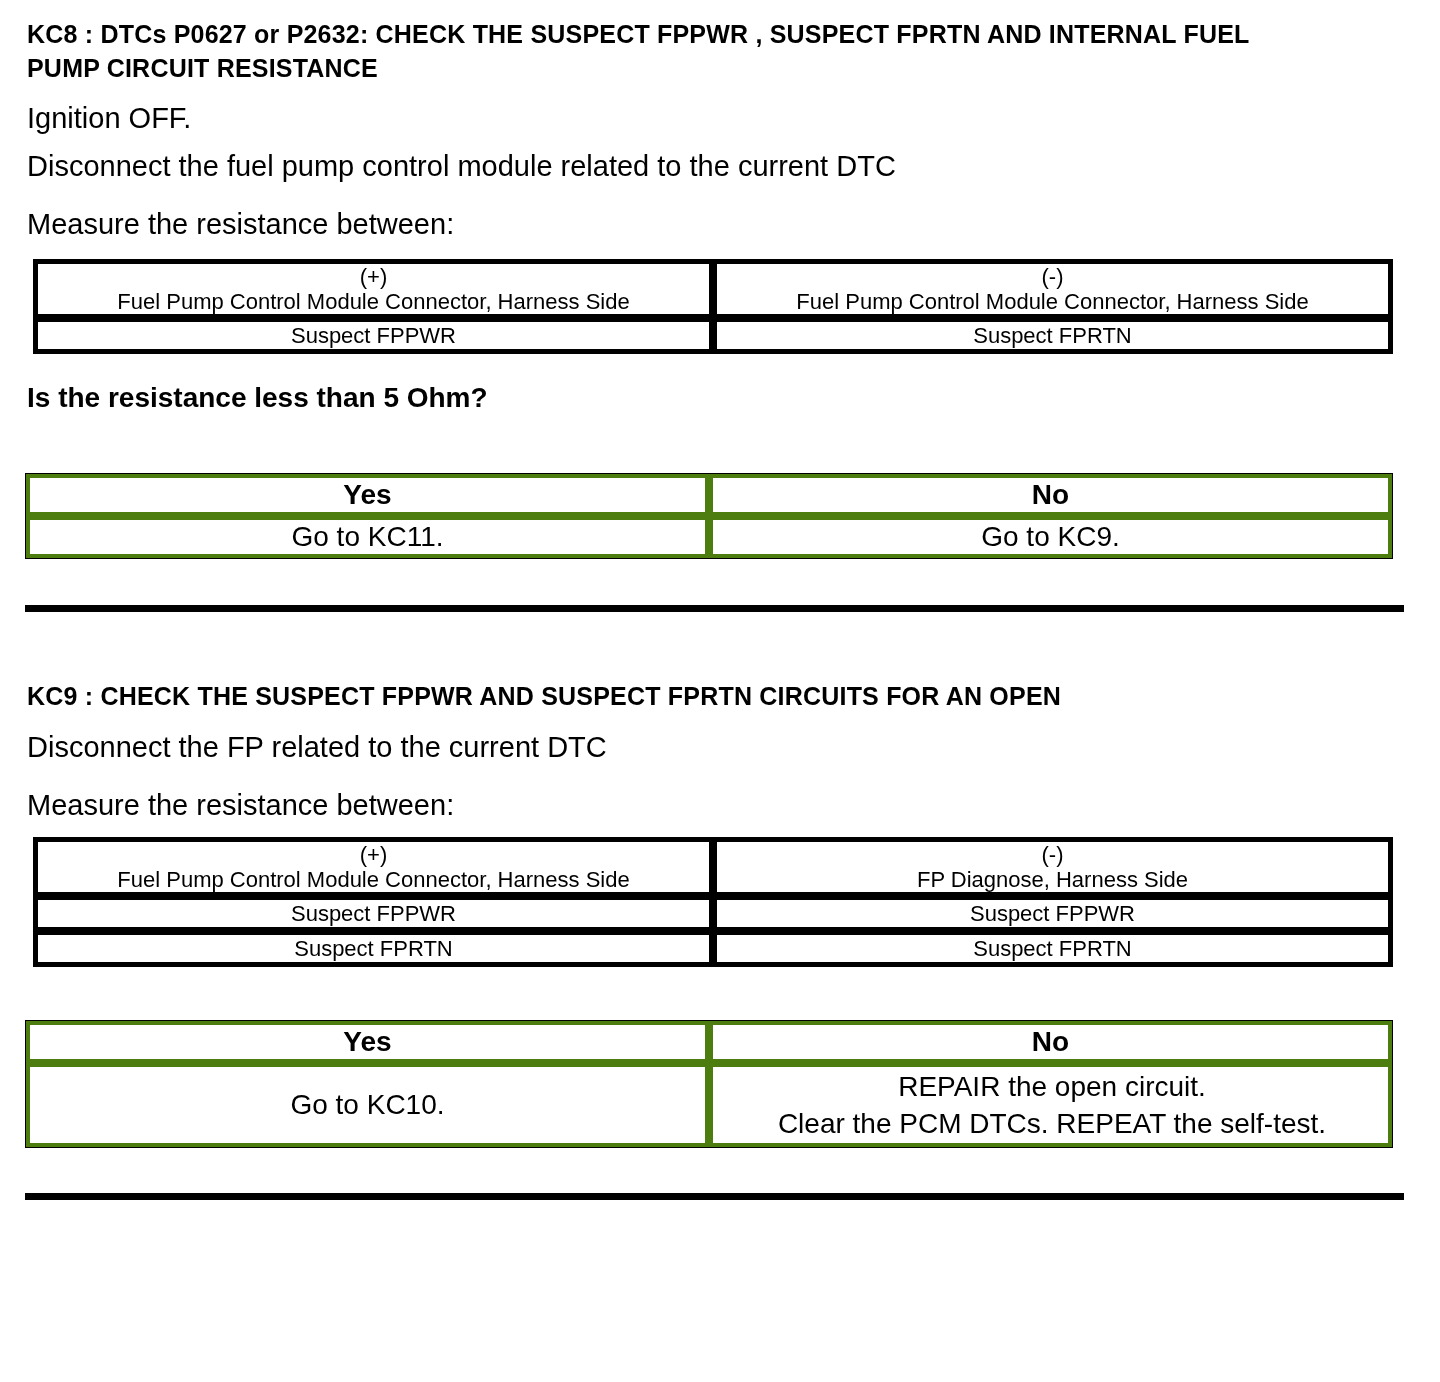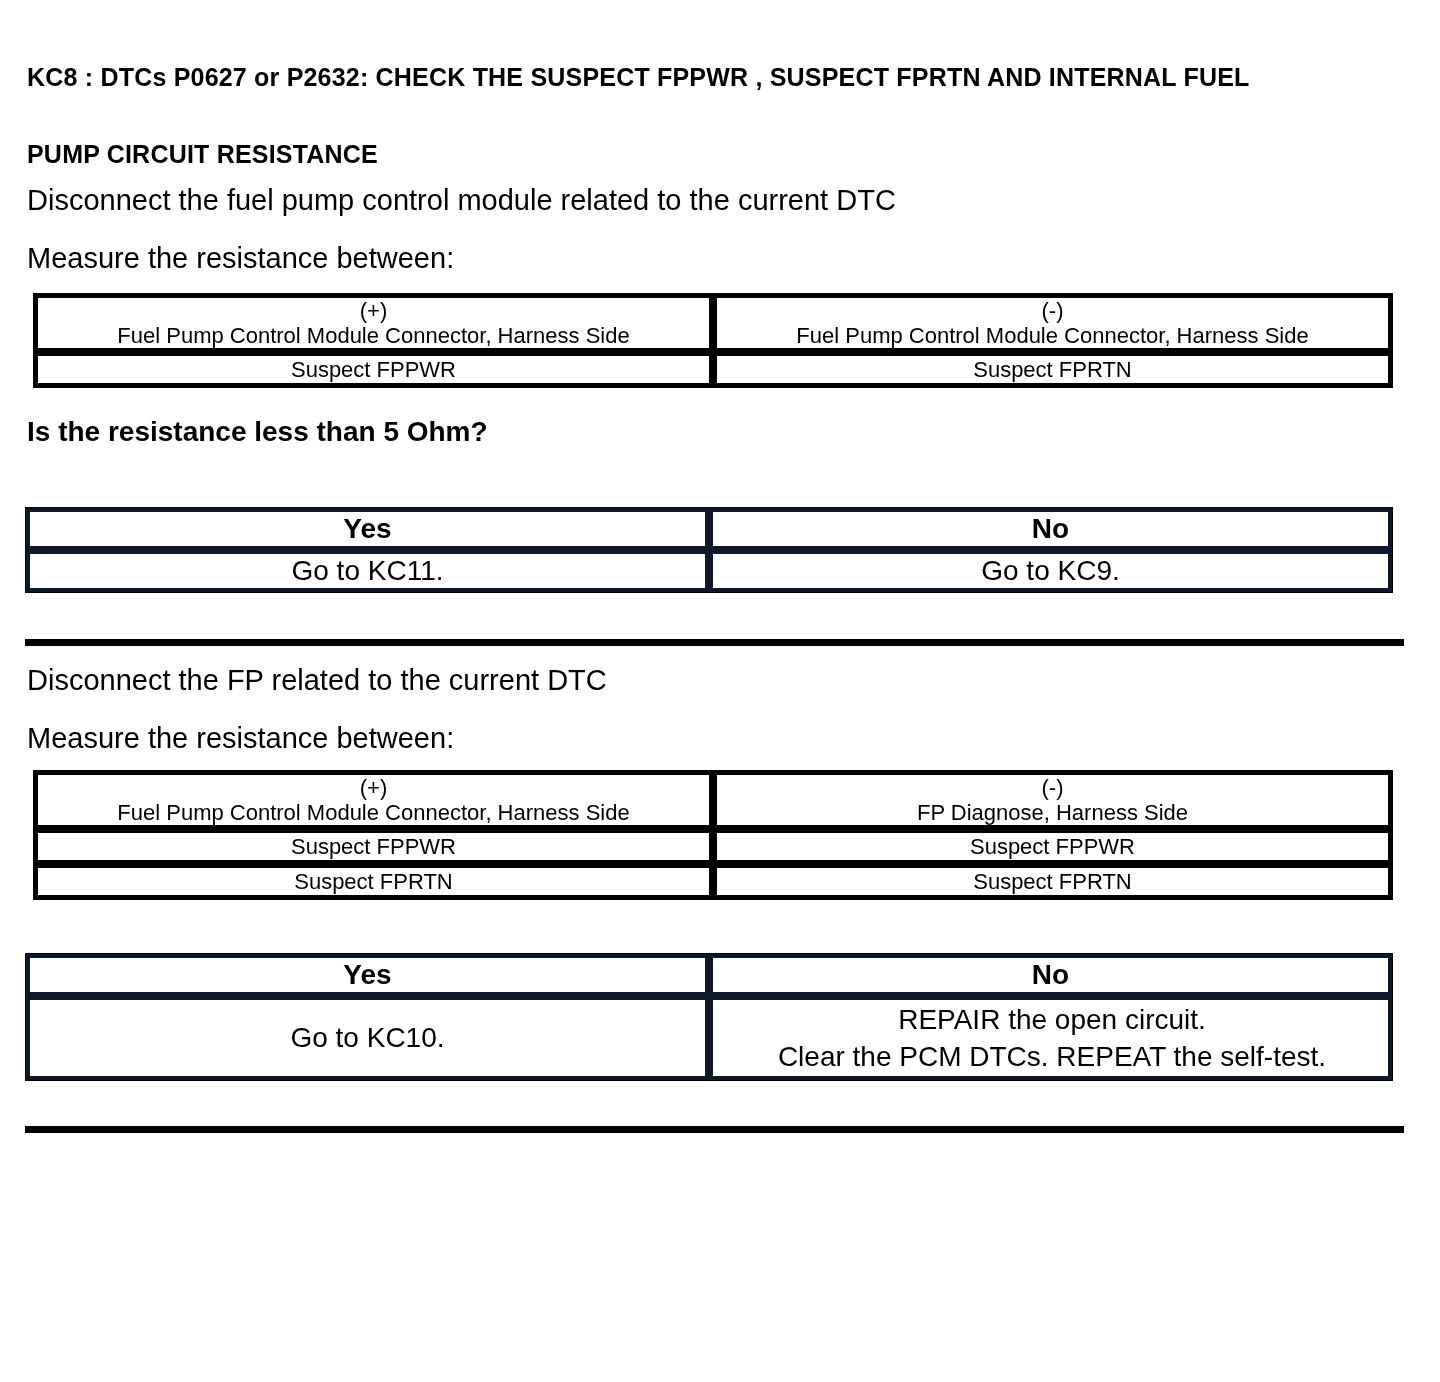--- a/index.html
+++ b/index.html
@@ -9,21 +9,21 @@
     background: #ffffff; color: #000000;
     font-family: "Liberation Sans", "DejaVu Sans", sans-serif;
     overflow: hidden;
   }
   .page { width: 1440px; height: 1382px; padding: 17px 40px 0 27px; }
 
   .heading {
     margin: 0; font-size: 25px; font-weight: bold; line-height: 34px;
     letter-spacing: 0.2px;
   }
-  .heading .line { display: block; white-space: nowrap; margin-top: 43px; }
+  .heading .line { display: block; white-space: nowrap; }
 
   .para { margin: 0; font-size: 29px; line-height: 37px; font-weight: normal; }
   .para .line { display: block; white-space: nowrap; }
 
   .question { margin: 0; font-size: 28px; line-height: 37px; font-weight: bold; }
 
   table { border-collapse: separate; border-spacing: 0; table-layout: fixed; }
 
   .measure-table {
     width: 1360px; margin: 0 0 0 6px;
@@ -37,21 +37,21 @@
   .measure-table th { line-height: 25px; padding: 0; }
   .measure-table td { line-height: 25px; padding: 1px 0; }
   .measure-table col { width: 50%; }
 
   .answer-table {
     width: 1368px; margin-left: -2px;
     border: 1px solid #000;
     font-size: 28px;
   }
   .answer-table th, .answer-table td {
-    border: 4px solid #0f172a; overflow: hidden; vertical-align: middle;
+    border: 4px solid #4d7c0f; overflow: hidden; vertical-align: middle;
   }
   .answer-table th { text-align: center; font-weight: bold; line-height: 32px; padding: 1px 0; }
   .answer-table td { text-align: center; font-weight: normal; line-height: 32px; padding: 1px 0; }
   .answer-table td.multiline { line-height: 37px; padding: 1px 0; }
   .answer-table td.left { text-align: center; padding-left: 3px; }
   .answer-table col { width: 50%; }
 
   .divider {
     height: 7px; width: 1379px; margin-left: -2px; background: #000000;
   }
@@ -77,20 +77,21 @@
 <body>
 
 <div class="page">
 
   <h1 class="heading">
     <span class="line">KC8 : DTCs P0627 or P2632: CHECK THE SUSPECT FPPWR , SUSPECT FPRTN AND INTERNAL FUEL</span>
     <span class="line">PUMP CIRCUIT RESISTANCE</span>
   </h1>
 
 
+  <p class="para mt-ignition">Ignition OFF.</p>
 
   <p class="para mt-disc1">Disconnect the fuel pump control module related to the current DTC</p>
 
   <p class="para mt-measure1">Measure the resistance between:</p>
 
   <table class="measure-table mt-table1">
     <colgroup>
         <col>
         <col>
       </colgroup>
@@ -126,20 +127,23 @@
     </tr>
     <tr>
       <td>Go to KC11.</td>
       <td>Go to KC9.</td>
     </tr>
   </tbody>
     </table>
 
   <div class="divider mt-divider1"></div>
 
+  <h1 class="heading mt-heading2">
+    <span class="line">KC9 : CHECK THE SUSPECT FPPWR AND SUSPECT FPRTN CIRCUITS FOR AN OPEN</span>
+  </h1>
 
   <p class="para mt-disc2">Disconnect the FP related to the current DTC</p>
 
   <p class="para mt-measure2">Measure the resistance between:</p>
 
   <table class="measure-table mt-table2">
     <colgroup>
         <col>
         <col>
       </colgroup>

